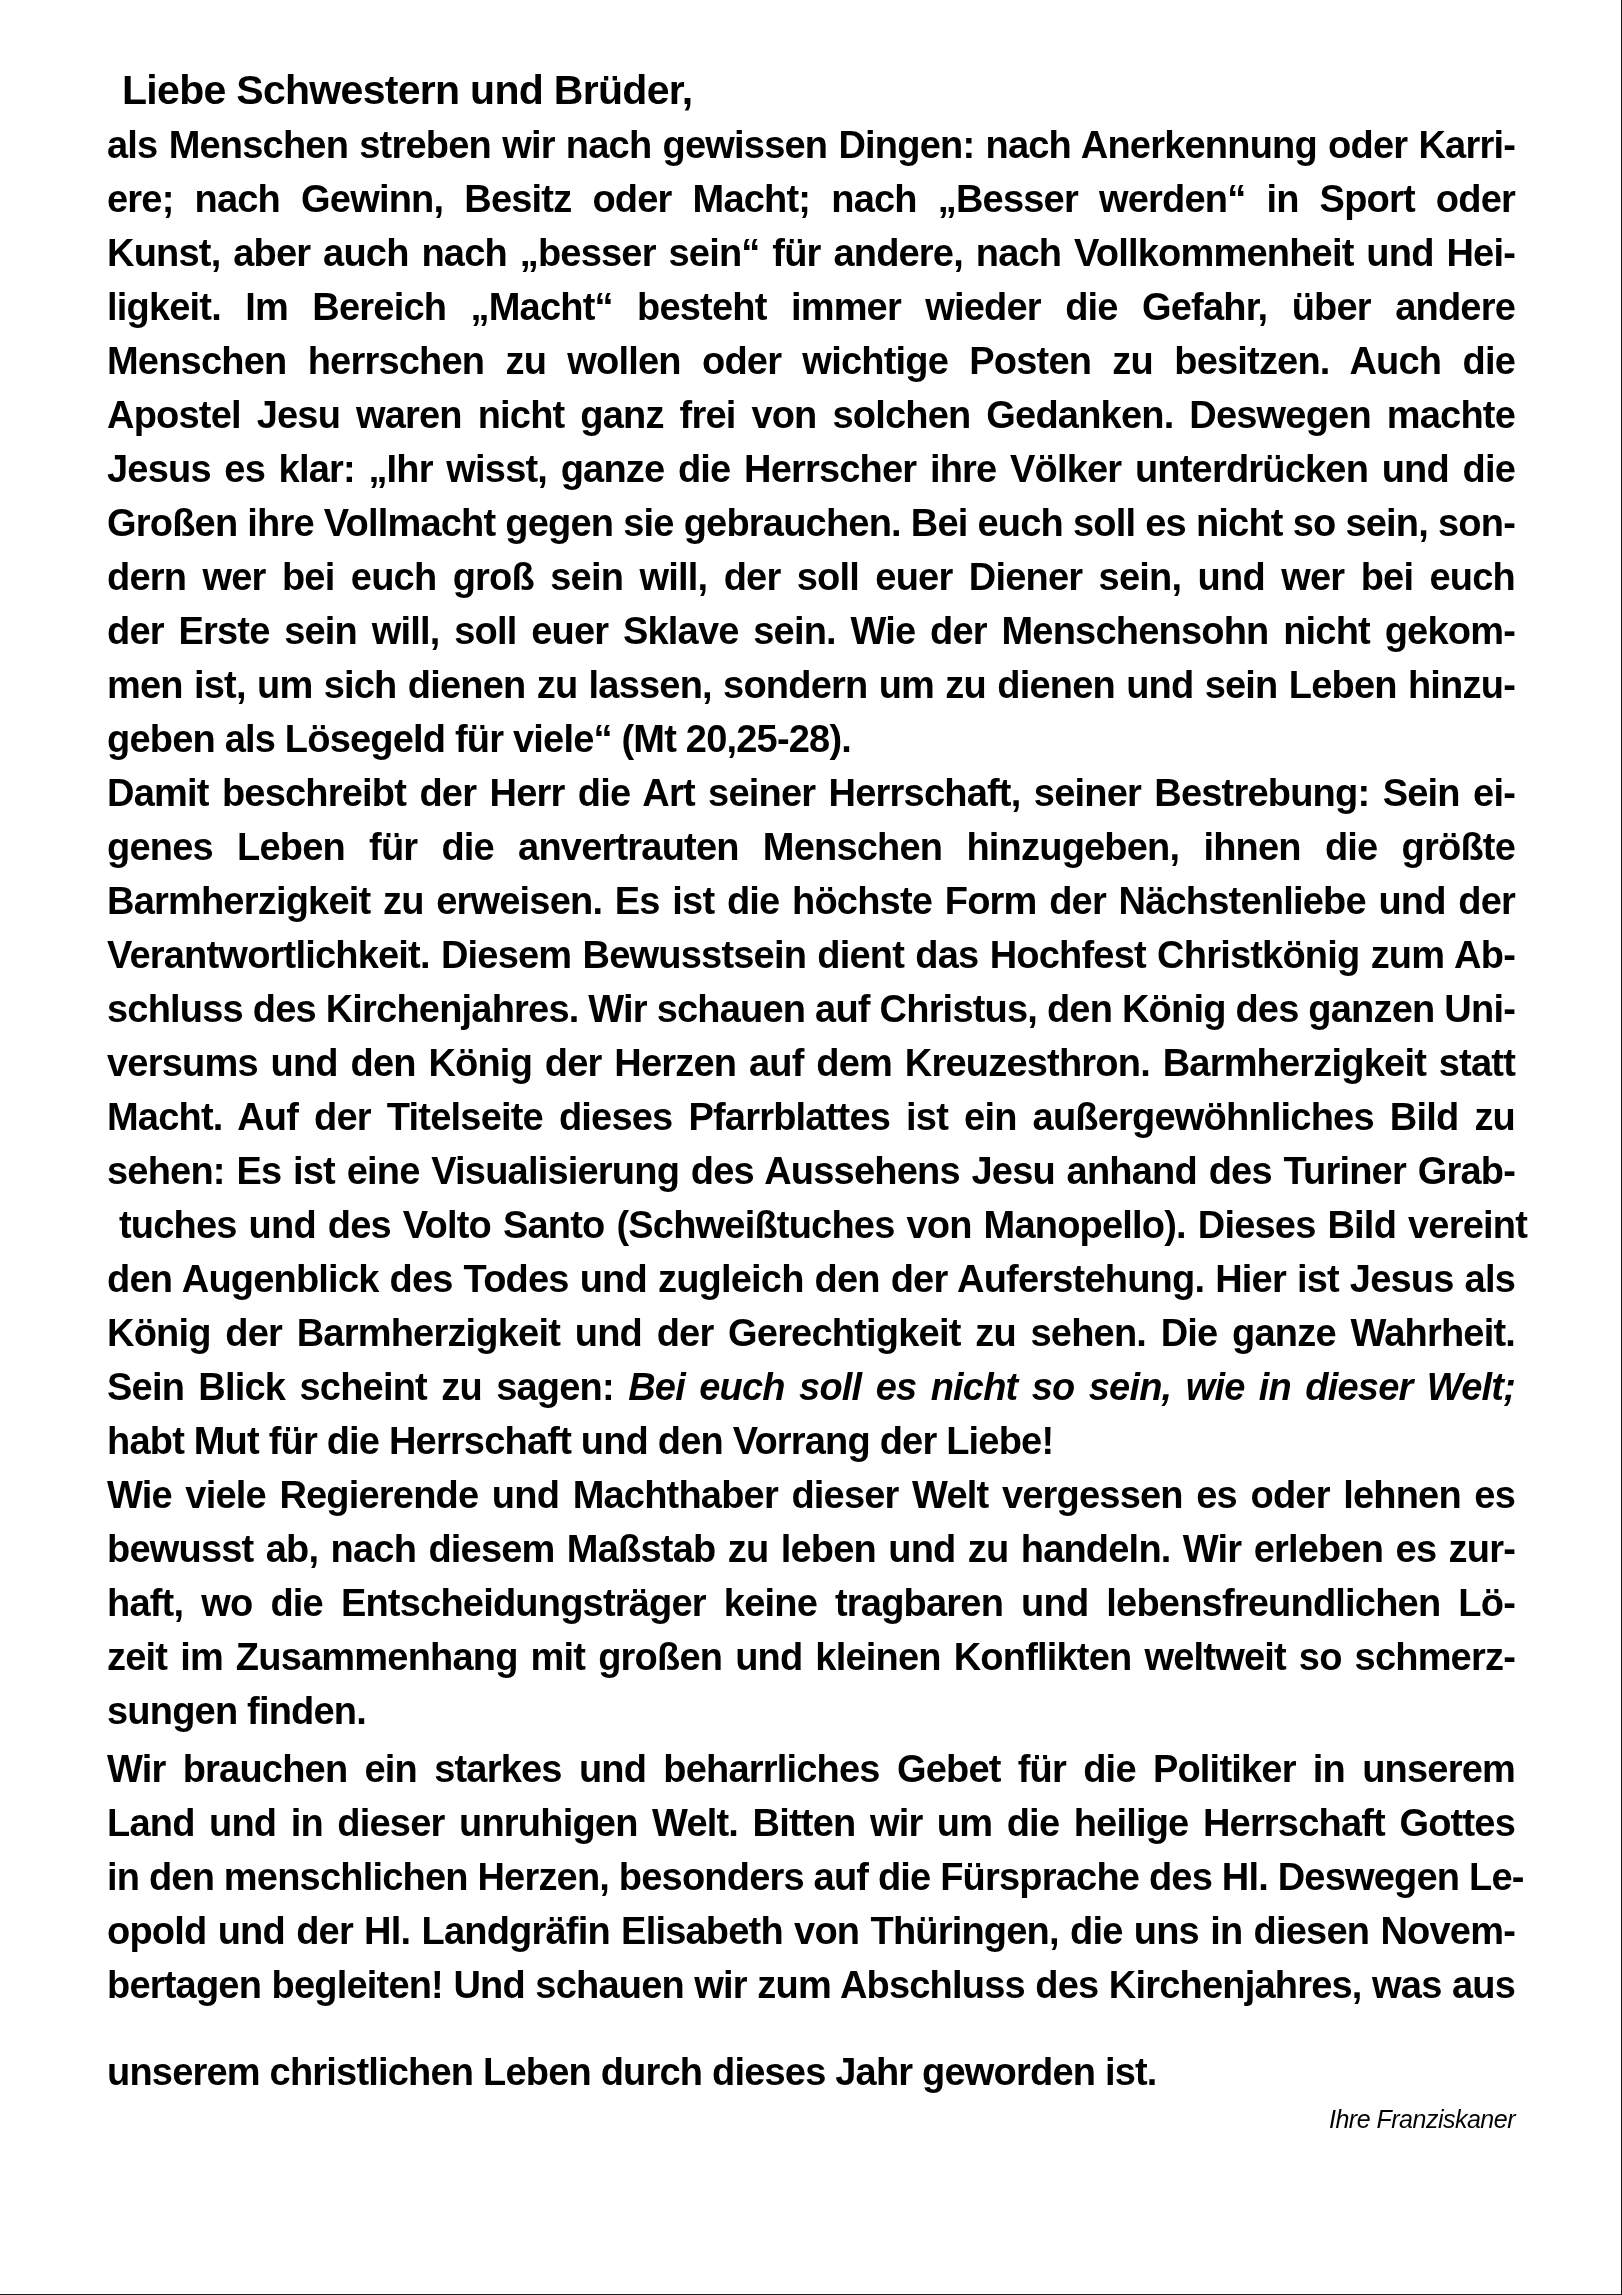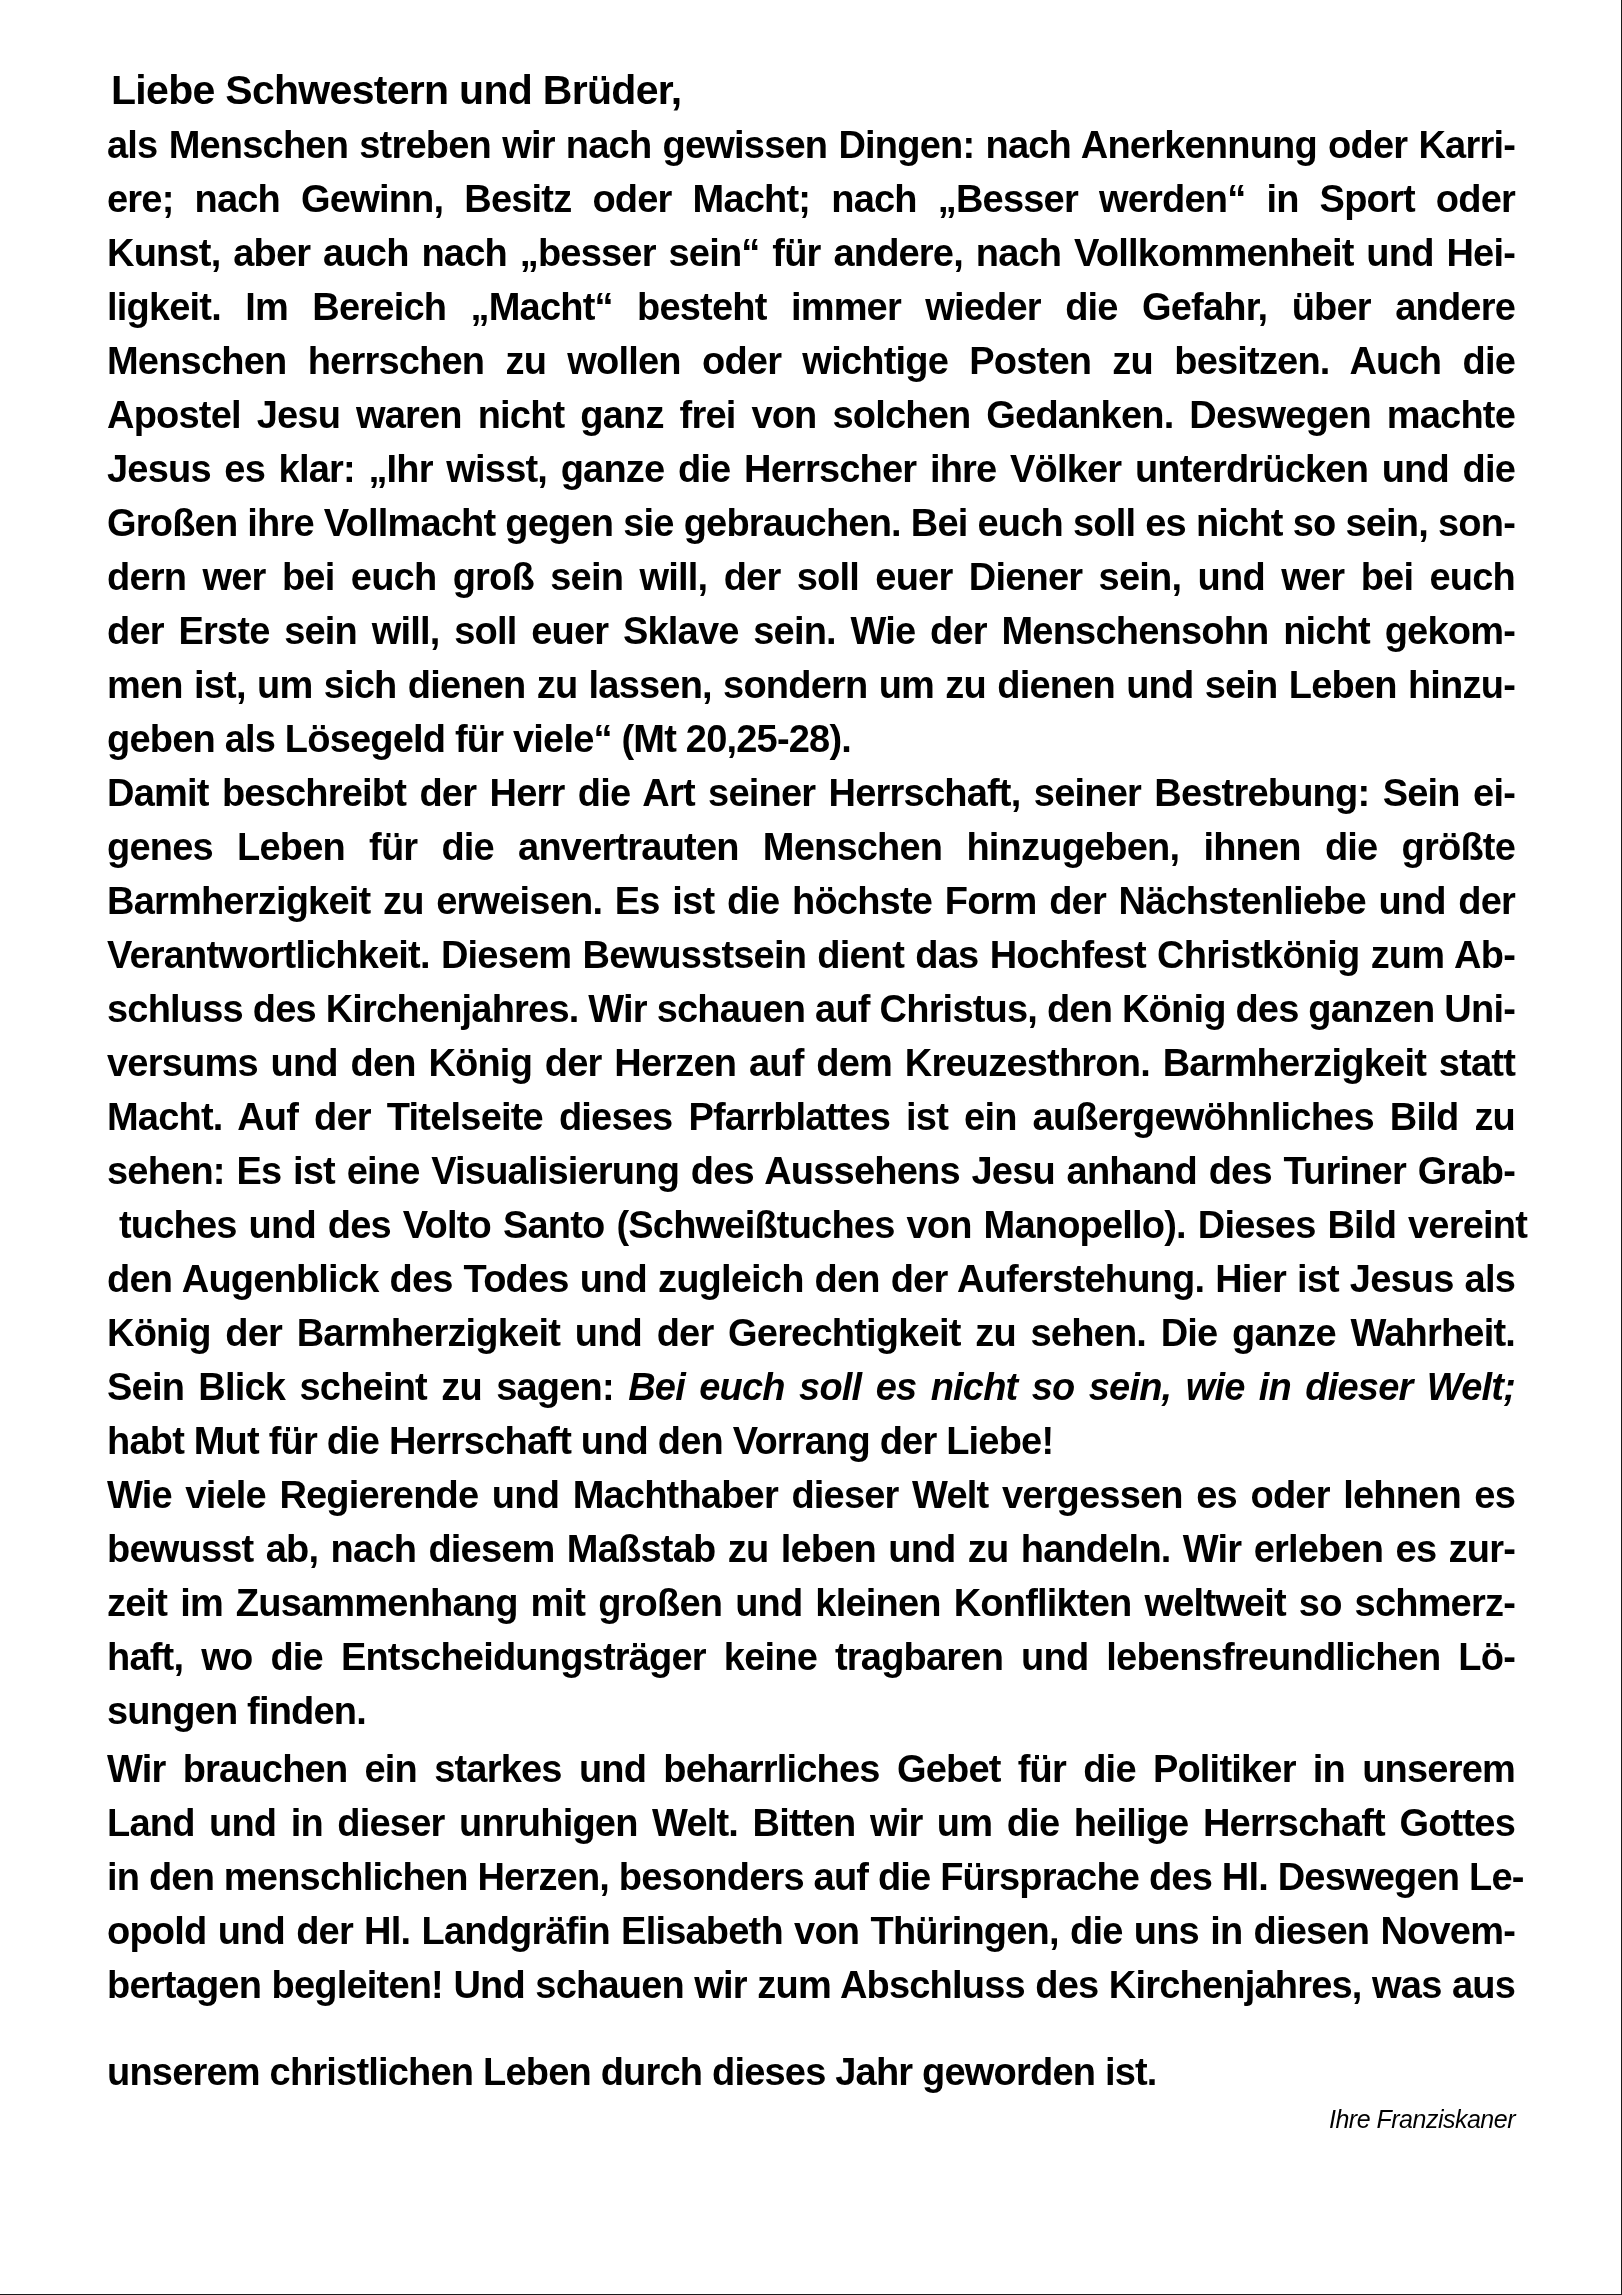--- a/index.html
+++ b/index.html
@@ -32,21 +32,21 @@
       background: #1a1a1a;
     }
     .content {
       position: absolute;
       left: 107px;
       top: 0;
       width: 1408px;
     }
     .heading {
       position: absolute;
-      left: 4px;
+      left: 15px;
       top: 63px;
       width: 1408px;
       height: 54px;
       font-weight: bold;
       font-size: 41px;
       line-height: 54px;
       white-space: nowrap;
       transform-origin: left top;
       letter-spacing: -0.7px;
     }
@@ -126,22 +126,22 @@
       <span class="line" style="display: block; width: 1408px; margin-left: 12px;">tuches und des Volto Santo (Schweißtuches von Manopello). Dieses Bild vereint</span>
       <span class="line" style="display: block; width: 1408px;">den Augenblick des Todes und zugleich den der Auferstehung. Hier ist Jesus als</span>
       <span class="line" style="display: block; width: 1408px;">König der Barmherzigkeit und der Gerechtigkeit zu sehen. Die ganze Wahrheit.</span>
       <span class="line" style="display: block; width: 1408px;"><span>Sein Blick scheint zu sagen: </span><span class="it">Bei euch soll es nicht so sein, wie in dieser Welt;</span></span>
       <span class="line last it" style="display: block; width: 1408px;">habt Mut für die Herrschaft und den Vorrang der Liebe!</span>
     </div>
 
     <div>
       <span class="line" style="display: block; width: 1408px;">Wie viele Regierende und Machthaber dieser Welt vergessen es oder lehnen es</span>
       <span class="line" style="display: block; width: 1408px;">bewusst ab, nach diesem Maßstab zu leben und zu handeln. Wir erleben es zur-</span>
+      <span class="line" style="display: block; width: 1408px;">haft, wo die Entscheidungsträger keine tragbaren und lebensfreundlichen Lö-</span>
       <span class="line" style="display: block; width: 1408px;">zeit im Zusammenhang mit großen und kleinen Konflikten weltweit so schmerz-</span>
-      <span class="line" style="display: block; width: 1408px;">haft, wo die Entscheidungsträger keine tragbaren und lebensfreundlichen Lö-</span>
       <span class="line last" style="display: block; width: 1408px;">sungen finden.</span>
     </div>
 
     <div class="para-gap"></div>
 
     <div>
       <span class="line" style="display: block; width: 1408px;">Wir brauchen ein starkes und beharrliches Gebet für die Politiker in unserem</span>
       <span class="line" style="display: block; width: 1408px;">Land und in dieser unruhigen Welt. Bitten wir um die heilige Herrschaft Gottes</span>
       <span class="line" style="display: block; width: 1408px;">in den menschlichen Herzen, besonders auf die Fürsprache des Hl. Deswegen Le-</span>
       <span class="line" style="display: block; width: 1408px;">opold und der Hl. Landgräfin Elisabeth von Thüringen, die uns in diesen Novem-</span>

